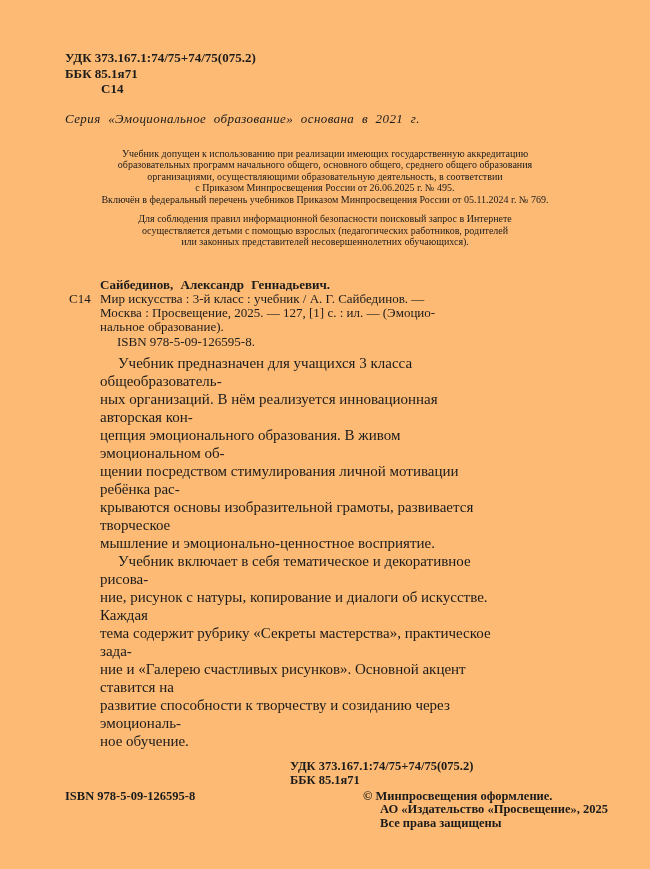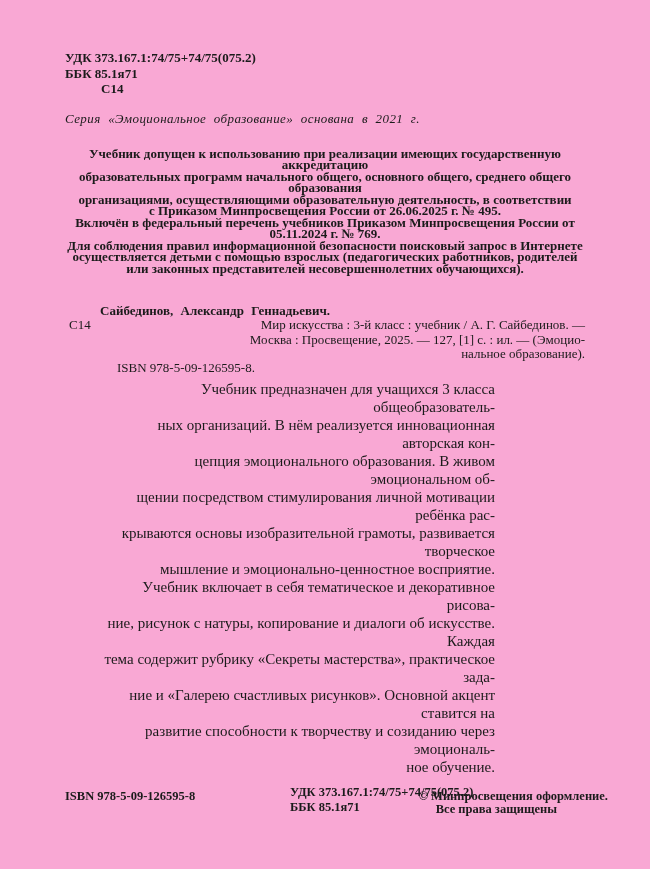--- a/index.html
+++ b/index.html
@@ -5,41 +5,41 @@
   * { margin: 0; padding: 0; box-sizing: border-box; }
   html, body { background: #f5f5f3; }
   body {
     width: 650px; height: 869px;
     font-family: "Liberation Serif", "DejaVu Serif", serif;
     color: #1b1b1b;
   }
   .page {
     position: relative;
     width: 650px; height: 869px;
-    background: #f9a8d4;
+    background: #fdba74;
     padding: 50px 65px 0 65px;
     overflow: hidden;
   }
-  .multiline { white-space: pre-line; text-align: right; }
+  .multiline { white-space: pre-line; }
 
   .top-codes { font-size: 13px; font-weight: bold; line-height: 15.5px; }
   .top-codes .catalog-code-top { padding-left: 36px; }
 
   .series-note {
     margin-top: 14px;
     text-align: left;
     font-style: italic;
     font-size: 13px;
     word-spacing: 4px;
     letter-spacing: 0.4px;
   }
 
-  .small-note { font-size: 13px; line-height: 11.5px; text-align: center; font-weight: bold; }
+  .small-note { font-size: 10px; line-height: 11.5px; text-align: center; }
   .approval-note { margin-top: 21px; }
-  .safety-note  { }
+  .safety-note  { margin-top: 8px; }
 
   .bib-block {
     margin-top: 30px;
     position: relative;
     padding-left: 35px;
     font-size: 13px;
     line-height: 14.3px;
   }
   .bib-author { font-weight: bold; word-spacing: 4px; }
   .bib-code { position: absolute; left: 4px; top: 14.3px; }
@@ -122,17 +122,18 @@
 
   <div class="bottom-codes">
     <div>УДК 373.167.1:74/75+74/75(075.2)</div>
     <div>ББК 85.1я71</div>
   </div>
 
   <div class="footer">
     <div>ISBN 978-5-09-126595-8</div>
     <div class="copyright-block">
       <div>©  Минпросвещения оформление.</div>
+      <div class="indent">АО «Издательство «Просвещение», 2025</div>
       <div class="indent">Все права защищены</div>
     </div>
   </div>
 
 </div>
 
 </body></html>

